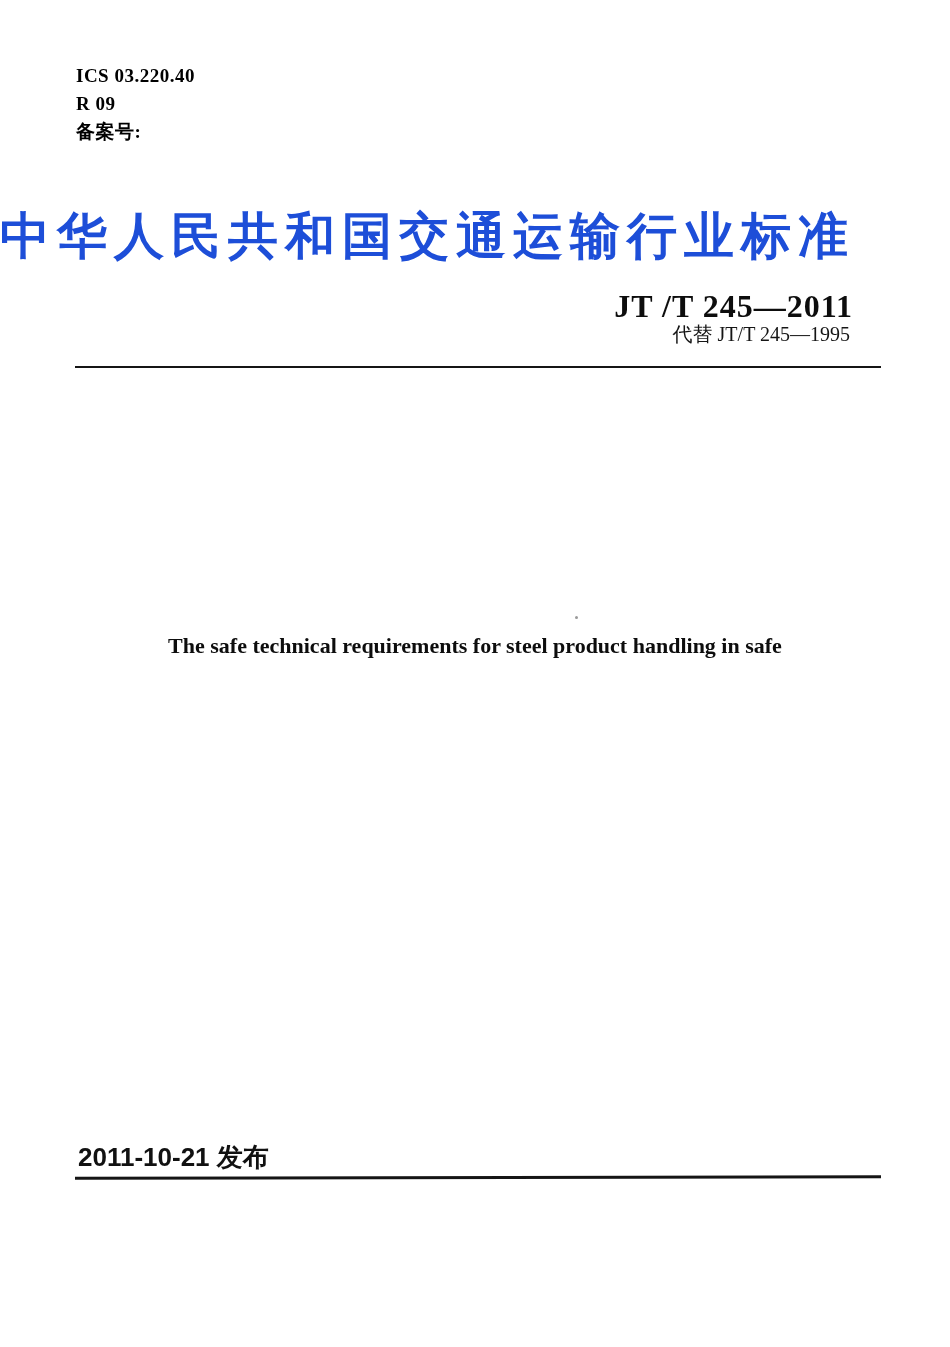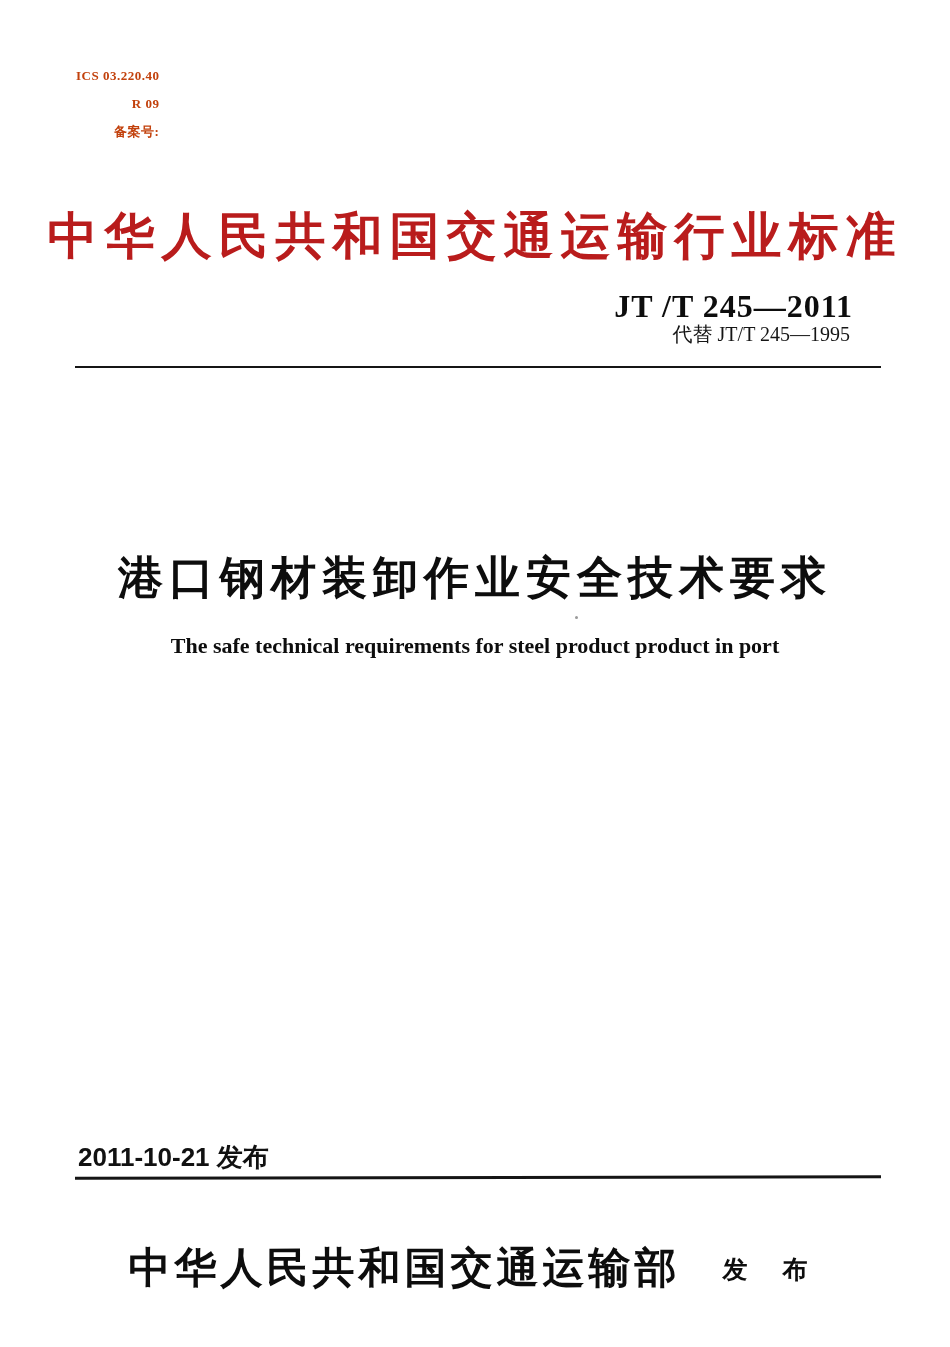--- a/index.html
+++ b/index.html
@@ -17,49 +17,47 @@
     color: #111111;
   }
 
   
   .ics-block {
     position: absolute;
     left: 76px;
     top: 62px;
     font-family: "Liberation Serif", serif;
     font-weight: bold;
-    font-size: 13px;
+    font-size: 19px;
     line-height: 28px;
-    color: #c2410c;
+    color: #000000;
     letter-spacing: 0.5px;
-    text-align: right;
   }
 
   
   .logo-wrap {
     position: absolute;
     left: 630px;
     top: 72px;
     width: 200px;
     height: 110px;
   }
 
   
   .standard-title {
     position: absolute;
     left: 0;
     top: 203px;
     width: 950px;
-    text-align: center;
     font-family: "Liberation Serif", serif;
     font-weight: bold;
     font-size: 50px;
     letter-spacing: 7px;
     white-space: nowrap;
-    color: #b91c1c;
+    color: #1d4ed8;
   }
 
   .standard-code {
     position: absolute;
     right: 97px;
     top: 288px;
     font-family: Liberation Serif, serif;
     font-weight: bold;
     font-size: 32px;
     letter-spacing: 1px;
@@ -195,27 +193,22 @@
   </div>
 
 
   <div class="standard-title">中华人民共和国交通运输行业标准</div>
 
   <div class="standard-code">JT /T 245—2011</div>
   <div class="standard-replaces">代替 JT/T 245—1995</div>
 
   <div class="rule-top"></div>
 
-  <div class="subject-zh">港口钢材装卸作业安全技术要求</div>
-  <div class="subject-en">The safe technical requirements for steel product product in port</div>
+  <div class="subject-en">The safe technical requirements for steel product handling in safe</div>
 
   <div class="artifact-dot"></div>
 
   <div class="date-issued">2011-10-21 发布</div>
 
   <div class="rule-bottom"></div>
 
-  <div class="footer-row">
-    <span class="footer-issuer">中华人民共和国交通运输部</span>
-    <span class="footer-release">发 布</span>
-  </div>
 
 </div>
 
 </body></html>

